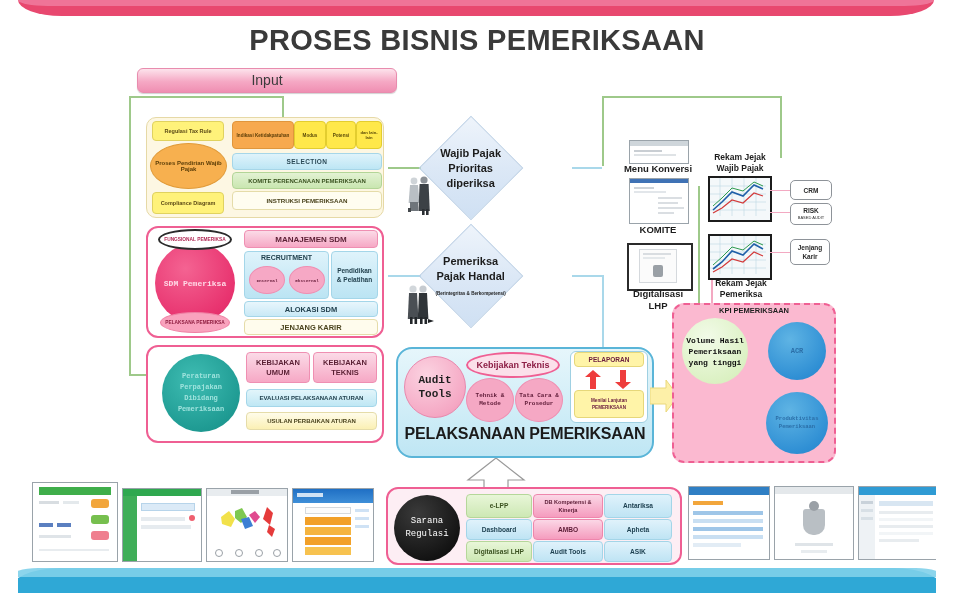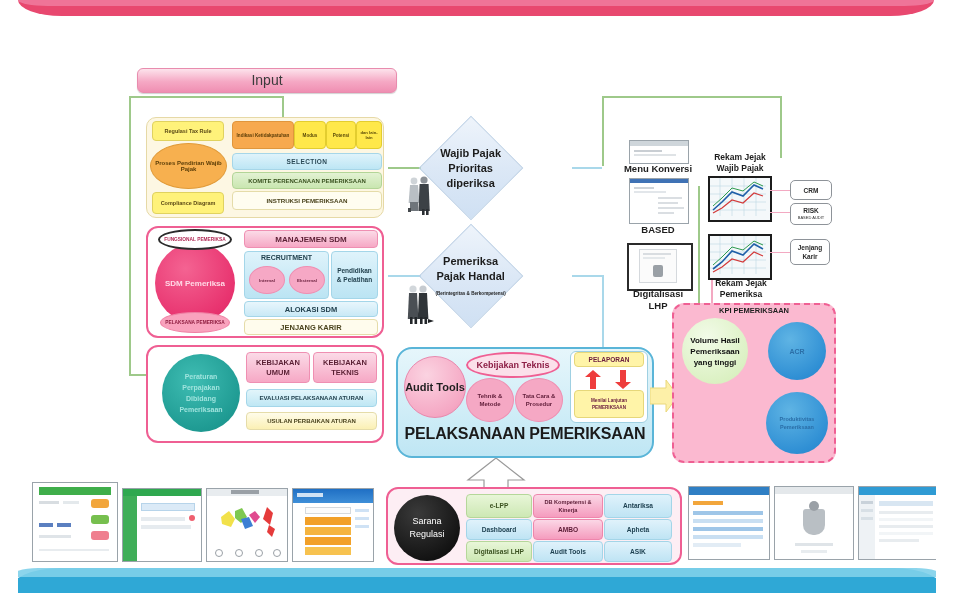--- a/index.html
+++ b/index.html
@@ -34,21 +34,21 @@
     background:linear-gradient(180deg,#fffdf0 0%,#fdf3b8 55%,#fbefa6 100%);
     border-color:#eadd8c;}
 
   
   .abs{position:absolute;box-sizing:border-box;}
   .bx{position:absolute;box-sizing:border-box;border-radius:4px;
       display:flex;align-items:center;justify-content:center;text-align:center;
       border:1px solid rgba(120,120,120,.55);overflow:hidden;}
   .grp{position:absolute;box-sizing:border-box;border-radius:10px;}
   .circ{position:absolute;border-radius:50%;display:flex;align-items:center;
-      justify-content:center;text-align:center;box-sizing:border-box;}
+      justify-content:center;text-align:center;box-sizing:border-box;font-family:Liberation Mono, monospace;}
   .ell{position:absolute;border-radius:50%;display:flex;align-items:center;
       justify-content:center;text-align:center;box-sizing:border-box;}
 
   
   .ln{position:absolute;background:#b9d9a8;}
   .ln.pk{background:#f3a9c2;}
   .ln.bl{background:#a9d8ea;}
   .ln.gr{background:#9ec98a;}
 
   
@@ -69,20 +69,21 @@
   .label{position:absolute;text-align:center;}
 </style>
 </head>
 <body>
 
 <div id="page">
 
   <div class="ribbon-top"></div>
   <div class="ribbon-top-hi"></div>
 
+  <div class="title">PROSES BISNIS PEMERIKSAAN</div>
 
   <div class="pill input">Input</div>
 
   <div class="ln gr abs" style="left:129px;top:96px;width:2px;height:280px;"></div>
   <div class="ln gr abs" style="left:129px;top:96px;width:155px;height:2px;"></div>
   <div class="ln gr abs" style="left:129px;top:374px;width:30px;height:2px;"></div>
   <div class="ln gr abs" style="left:282px;top:96px;width:2px;height:22px;"></div>
 
   <div class="ln gr abs" style="left:388px;top:167px;width:38px;height:2px;"></div>
   <div class="ln gr abs" style="left:388px;top:167px;width:2px;height:0px;"></div>
@@ -286,21 +287,21 @@
 
   <div class="thumb" style="left:629px;top:178px;width:58px;height:44px;">
     <div class="tbar" style="height:4px;background:#3f72b5;"></div>
     <div class="abs" style="left:4px;top:8px;width:20px;height:2px;background:#cfd4d9;"></div>
     <div class="abs" style="left:4px;top:12px;width:32px;height:2px;background:#e2e6ea;"></div>
     <div class="abs" style="left:28px;top:18px;width:24px;height:2px;background:#dadee2;"></div>
     <div class="abs" style="left:28px;top:23px;width:20px;height:2px;background:#dadee2;"></div>
     <div class="abs" style="left:28px;top:28px;width:26px;height:2px;background:#dadee2;"></div>
     <div class="abs" style="left:28px;top:33px;width:16px;height:2px;background:#dadee2;"></div>
   </div>
-  <div class="label" style="left:629px;top:224px;width:58px;font-size:9.5px;font-weight:bold;color:#1d1d1d;">BASED</div>
+  <div class="label" style="left:629px;top:224px;width:58px;font-size:9.5px;font-weight:bold;color:#1d1d1d;">KOMITE</div>
 
   <div class="thumb" style="left:627px;top:243px;width:62px;height:44px;border:2px solid #2b2b2b;">
     <div class="abs" style="left:10px;top:4px;width:38px;height:34px;background:#fbfbfb;border:1px solid #d5d9dd;"></div>
     <div class="abs" style="left:14px;top:8px;width:28px;height:2px;background:#d9dde1;"></div>
     <div class="abs" style="left:14px;top:12px;width:22px;height:2px;background:#e4e8eb;"></div>
     <div class="abs" style="left:24px;top:20px;width:10px;height:12px;background:#9aa0a6;border-radius:2px;"></div>
   </div>
   <div class="label" style="left:612px;top:288px;width:92px;font-size:9.5px;font-weight:bold;color:#1d1d1d;line-height:12px;">
     <span>Digitalisasi</span><br>
     <span>LHP</span>

